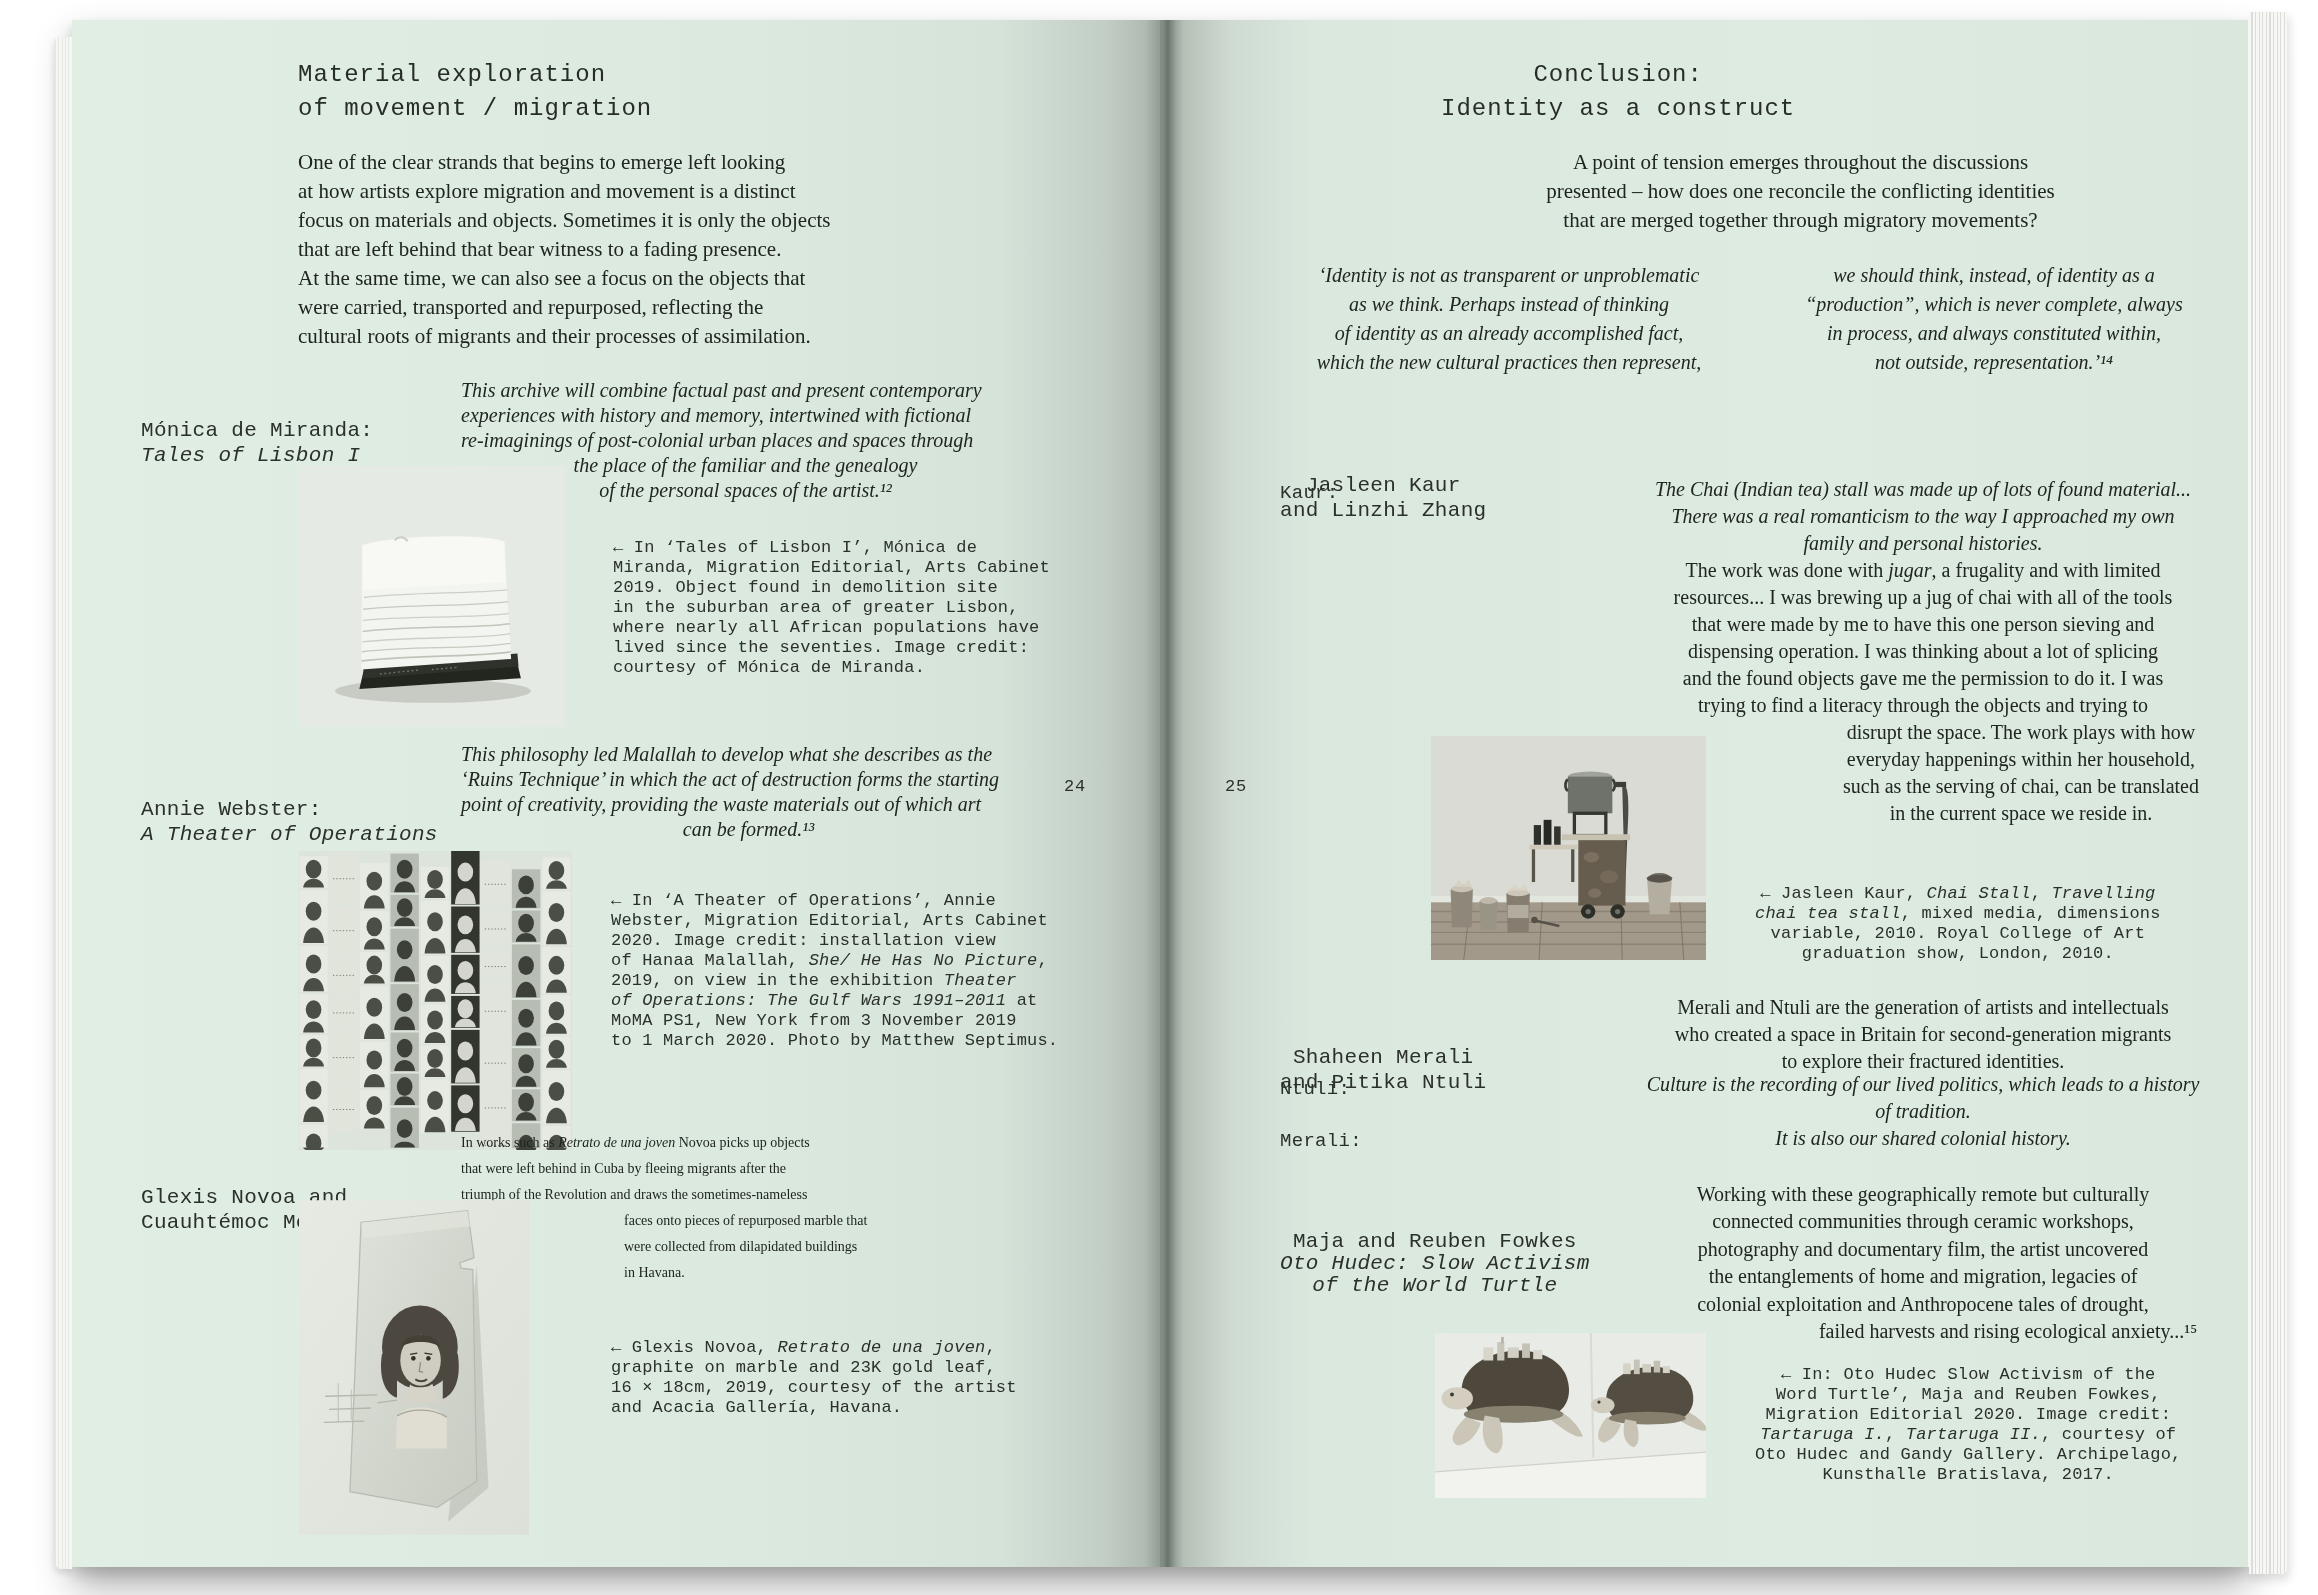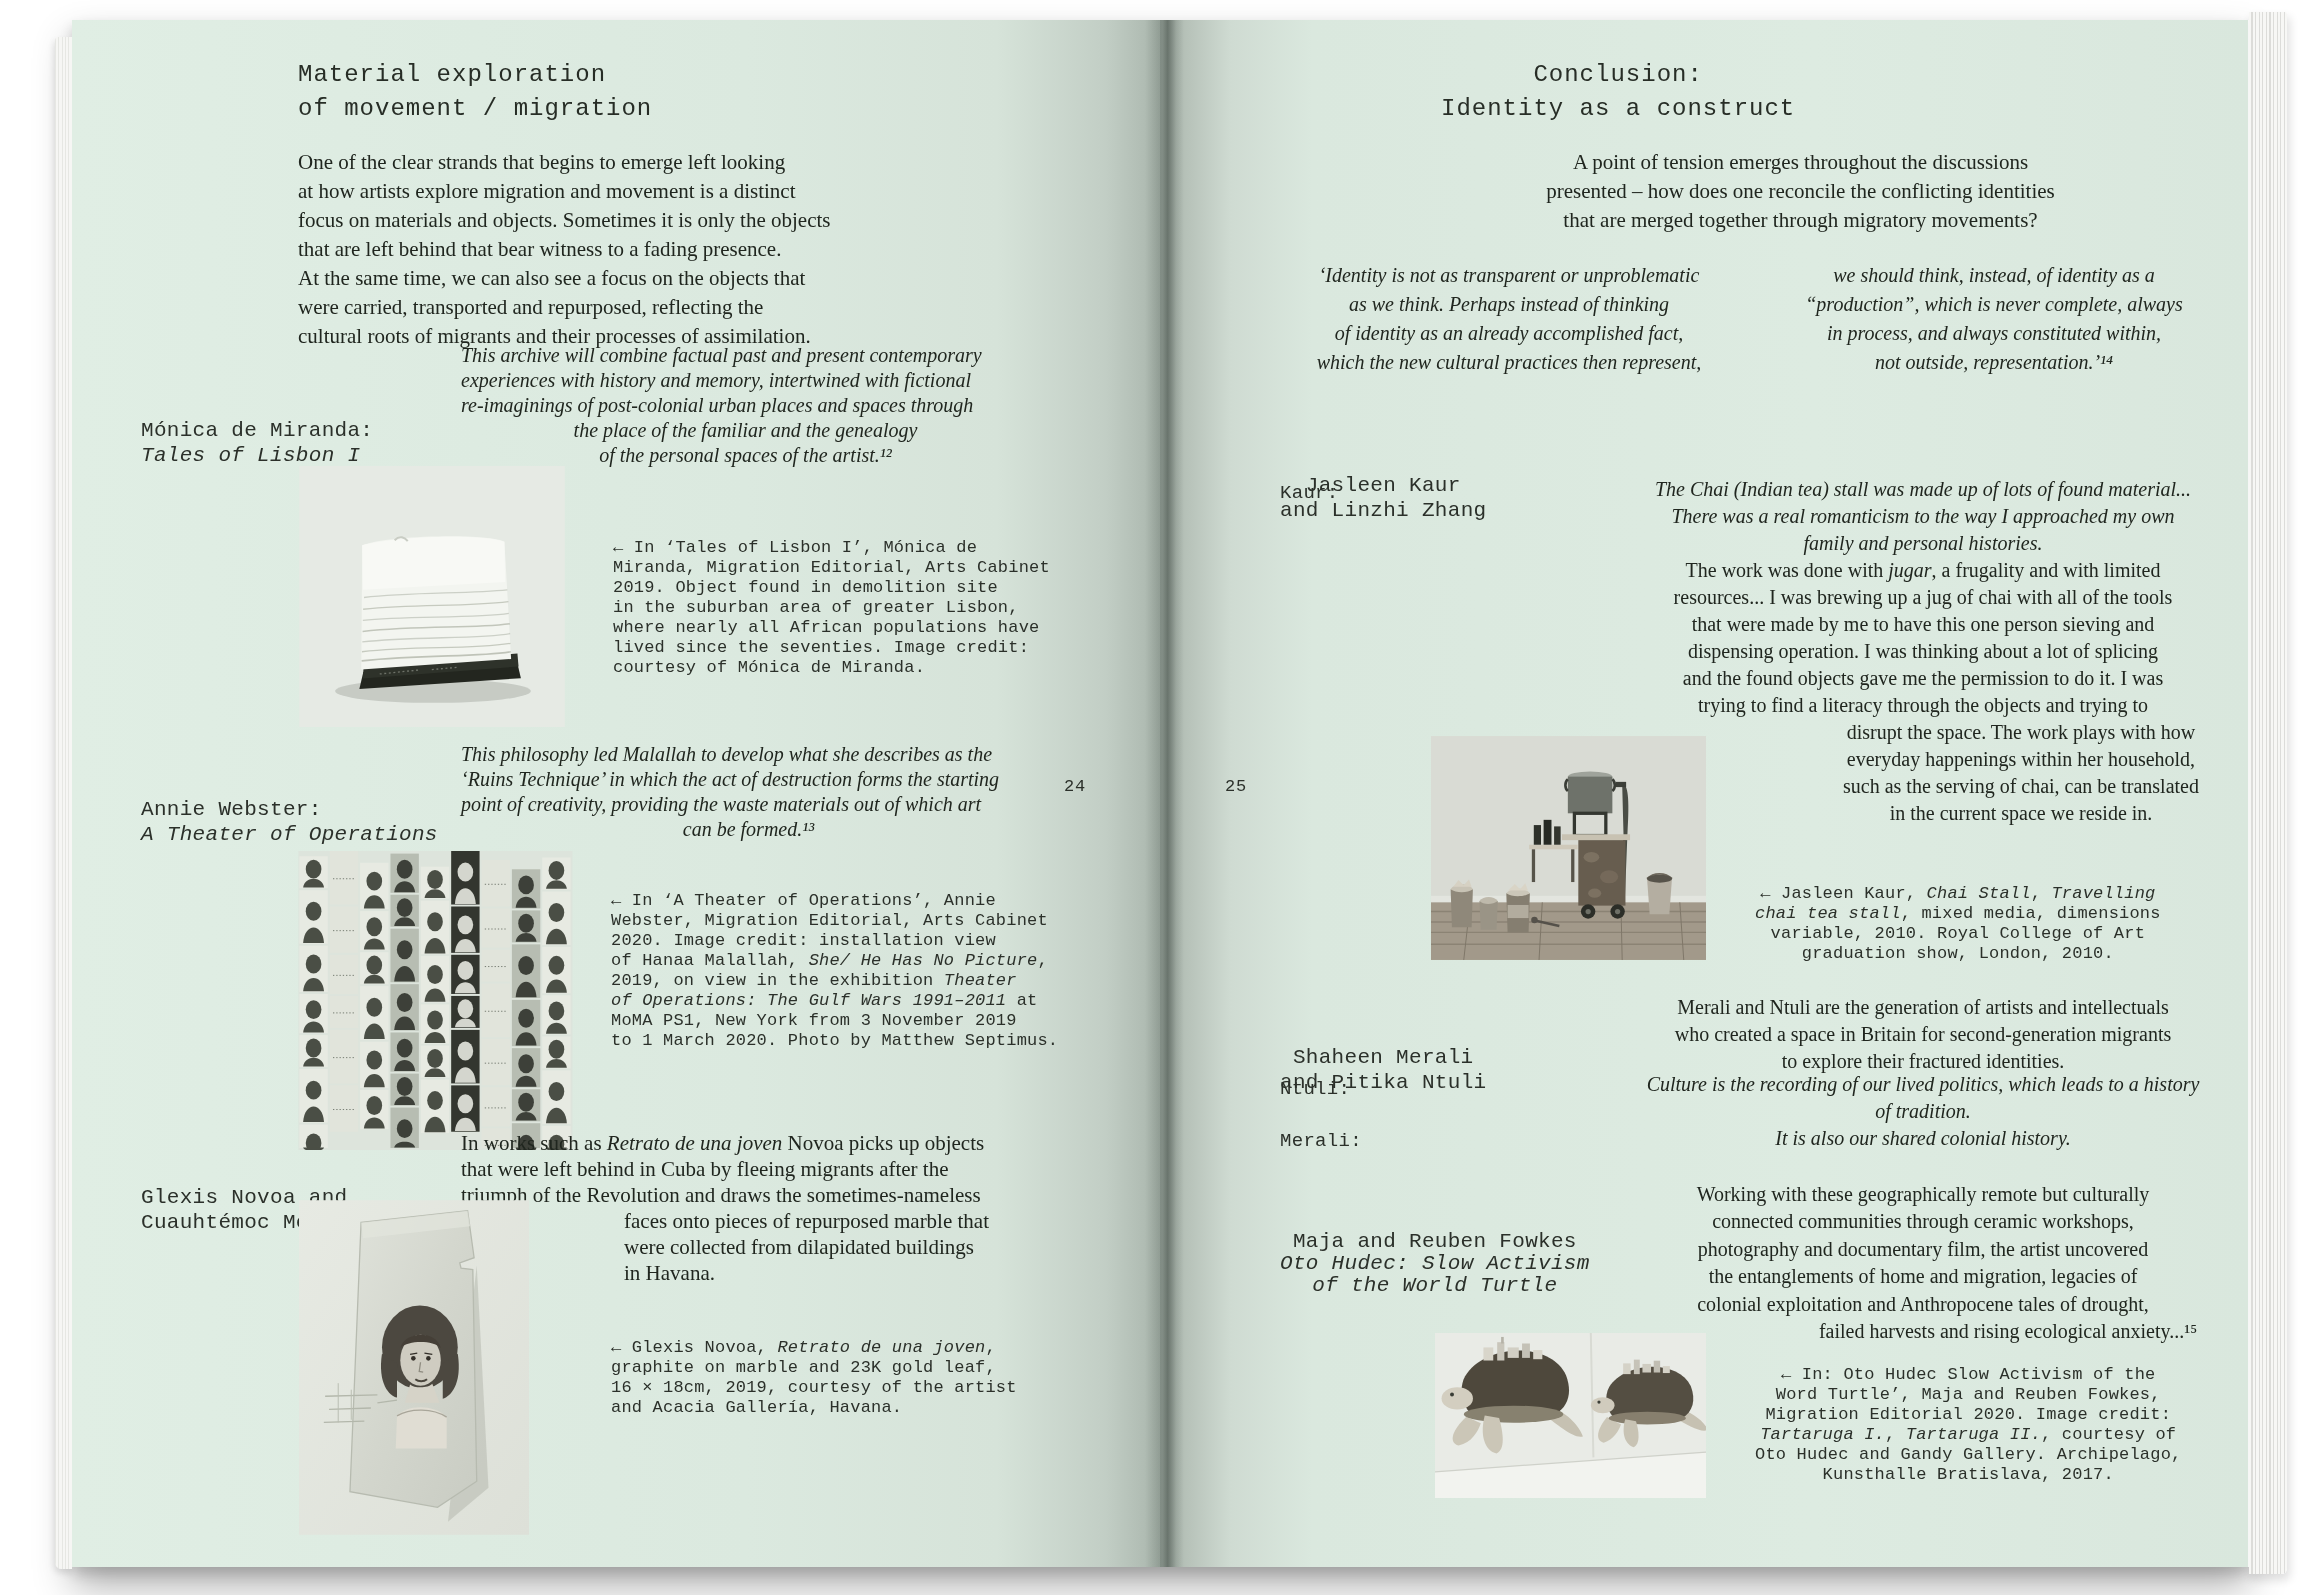--- a/index.html
+++ b/index.html
@@ -23,21 +23,21 @@
   .serif{font-family:"Liberation Serif","DejaVu Serif",serif;color:#20261f;}
   .abs{position:absolute;}
   .title{font-size:24px;line-height:34px;letter-spacing:1px;color:#272d26;}
   .label{font-size:21px;line-height:25px;letter-spacing:0.3px;margin-top:46px;}
   .speaker{font-size:19px;letter-spacing:0.3px;}
   .caption{font-size:17px;line-height:20px;letter-spacing:0.2px;}
   .pagenum{font-size:17px;letter-spacing:0.7px;}
   .intro{font-size:21px;line-height:29px;}
   .quote-i{font-style:italic;font-size:20px;line-height:25px;}
   .q44{line-height:29px;}
-  .body-l{font-size:21px;line-height:26px;}
+  .body-l{font-size:14px;line-height:26px;}
   .body-r{font-size:20px;line-height:27px;}
   .lines .line{white-space:pre;}
   .lines .line.center{text-align:center;white-space:pre;}
   .lines .line.ind{margin-left:var(--ind,163px);}
   .photo{position:absolute;}
   .photo svg{display:block;}
 </style>
 </head>
 <body>
 
@@ -62,21 +62,21 @@
           <div class="line">At the same time, we can also see a focus on the objects that</div>
           <div class="line">were carried, transported and repurposed, reflecting the</div>
           <div class="line">cultural roots of migrants and their processes of assimilation.</div>
         </div>
 
       <div class="abs mono label lines" style="left:69px;top:352px;">
           <div class="line">Mónica de Miranda:</div>
           <div class="line"><i>Tales of Lisbon I</i></div>
         </div>
 
-      <div class="abs serif quote-i lines" style="left:389px;top:323px;width:569px;">
+      <div class="abs serif quote-i lines" style="left:389px;top:358px;width:569px;">
           <div class="line">This archive will combine factual past and present contemporary</div>
           <div class="line">experiences with history and memory, intertwined with fictional</div>
           <div class="line">re-imaginings of post-colonial urban places and spaces through</div>
           <div class="line center">the place of the familiar and the genealogy</div>
           <div class="line center">of the personal spaces of the artist.¹²</div>
         </div>
 
       <div class="photo" style="left:227px;top:446px;">
         <svg width="266" height="261" viewBox="0 0 407 400">
           <rect x="0" y="0" width="407" height="400" fill="#e6eae4"></rect>

